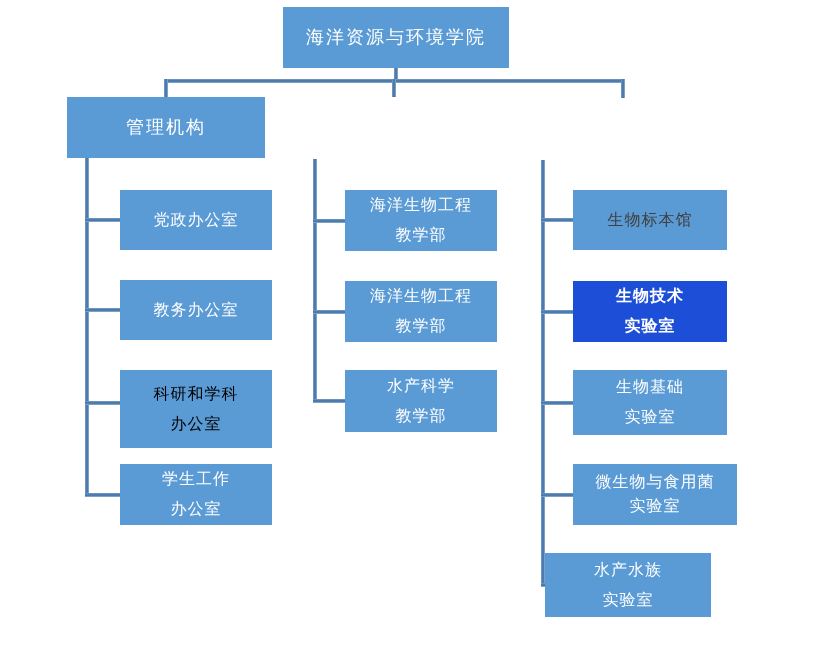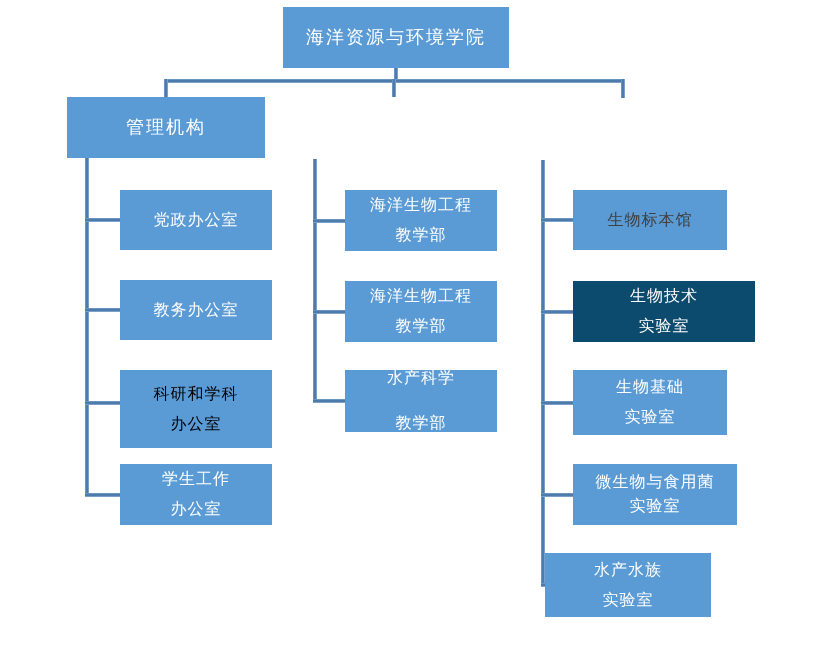--- a/index.html
+++ b/index.html
@@ -75,31 +75,31 @@
     <div class="node lvl-child" style="left: 345px; top: 190px; width: 152px; height: 61px; background: rgb(91, 155, 213); color: rgb(255, 255, 255);">
       <div class="txt-line">海洋生物工程</div>
       <div class="txt-line">教学部</div>
     </div>
     <div class="conn h" style="left: 313px; top: 310px; width: 32px; height: 4px;"></div>
     <div class="node lvl-child" style="left: 345px; top: 281px; width: 152px; height: 61px; background: rgb(91, 155, 213); color: rgb(255, 255, 255);">
       <div class="txt-line">海洋生物工程</div>
       <div class="txt-line">教学部</div>
     </div>
     <div class="conn h" style="left: 313px; top: 399px; width: 32px; height: 4px;"></div>
-    <div class="node lvl-child" style="left: 345px; top: 370px; width: 152px; height: 62px; background: rgb(91, 155, 213); color: rgb(255, 255, 255); justify-content: space-between;">
+    <div class="node lvl-child" style="left: 345px; top: 370px; width: 152px; height: 62px; background: rgb(91, 155, 213); color: rgb(255, 255, 255);">
       <div class="txt-line">水产科学</div>
       <div class="txt-line">教学部</div>
     </div>
     <div class="conn v" style="left: 541px; top: 160px; width: 4px; height: 427px;"></div>
     <div class="conn h" style="left: 541px; top: 218px; width: 32px; height: 4px;"></div>
     <div class="node lvl-child" style="left: 573px; top: 190px; width: 154px; height: 60px; background: rgb(91, 155, 213); color: #404040;">
       <div class="txt-line">生物标本馆</div>
     </div>
     <div class="conn h" style="left: 541px; top: 310px; width: 32px; height: 4px;"></div>
-    <div class="node lvl-child" style="left: 573px; top: 281px; width: 182px; height: 61px; background: #0c4a6e; color: rgb(255, 255, 255);">
+    <div class="node lvl-child" style="left: 573px; top: 281px; width: 154px; height: 61px; background: #1d4ed8; color: rgb(255, 255, 255); font-weight: bold;">
       <div class="txt-line">生物技术</div>
       <div class="txt-line">实验室</div>
     </div>
     <div class="conn h" style="left: 541px; top: 401px; width: 32px; height: 4px;"></div>
     <div class="node lvl-child" style="left: 573px; top: 370px; width: 154px; height: 65px; background: rgb(91, 155, 213); color: rgb(255, 255, 255);">
       <div class="txt-line">生物基础</div>
       <div class="txt-line">实验室</div>
     </div>
     <div class="conn h" style="left: 541px; top: 493px; width: 32px; height: 4px;"></div>
     <div class="node lvl-child tight" style="left: 573px; top: 464px; width: 164px; height: 61px; background: rgb(91, 155, 213); color: rgb(255, 255, 255);">

